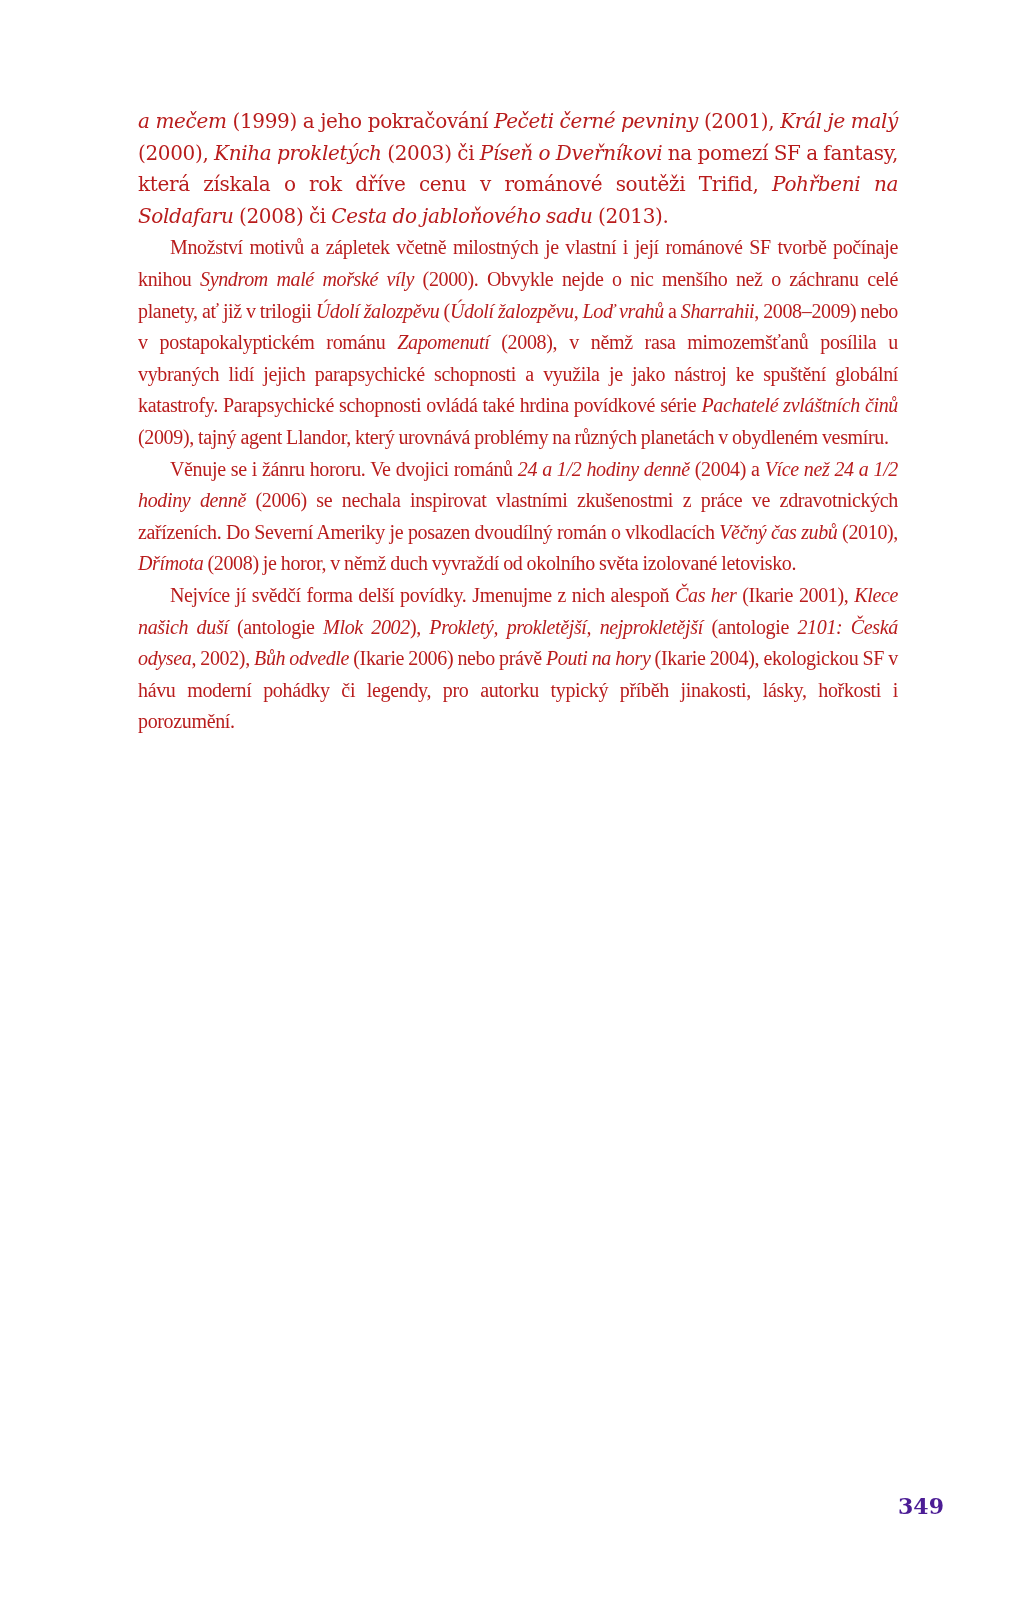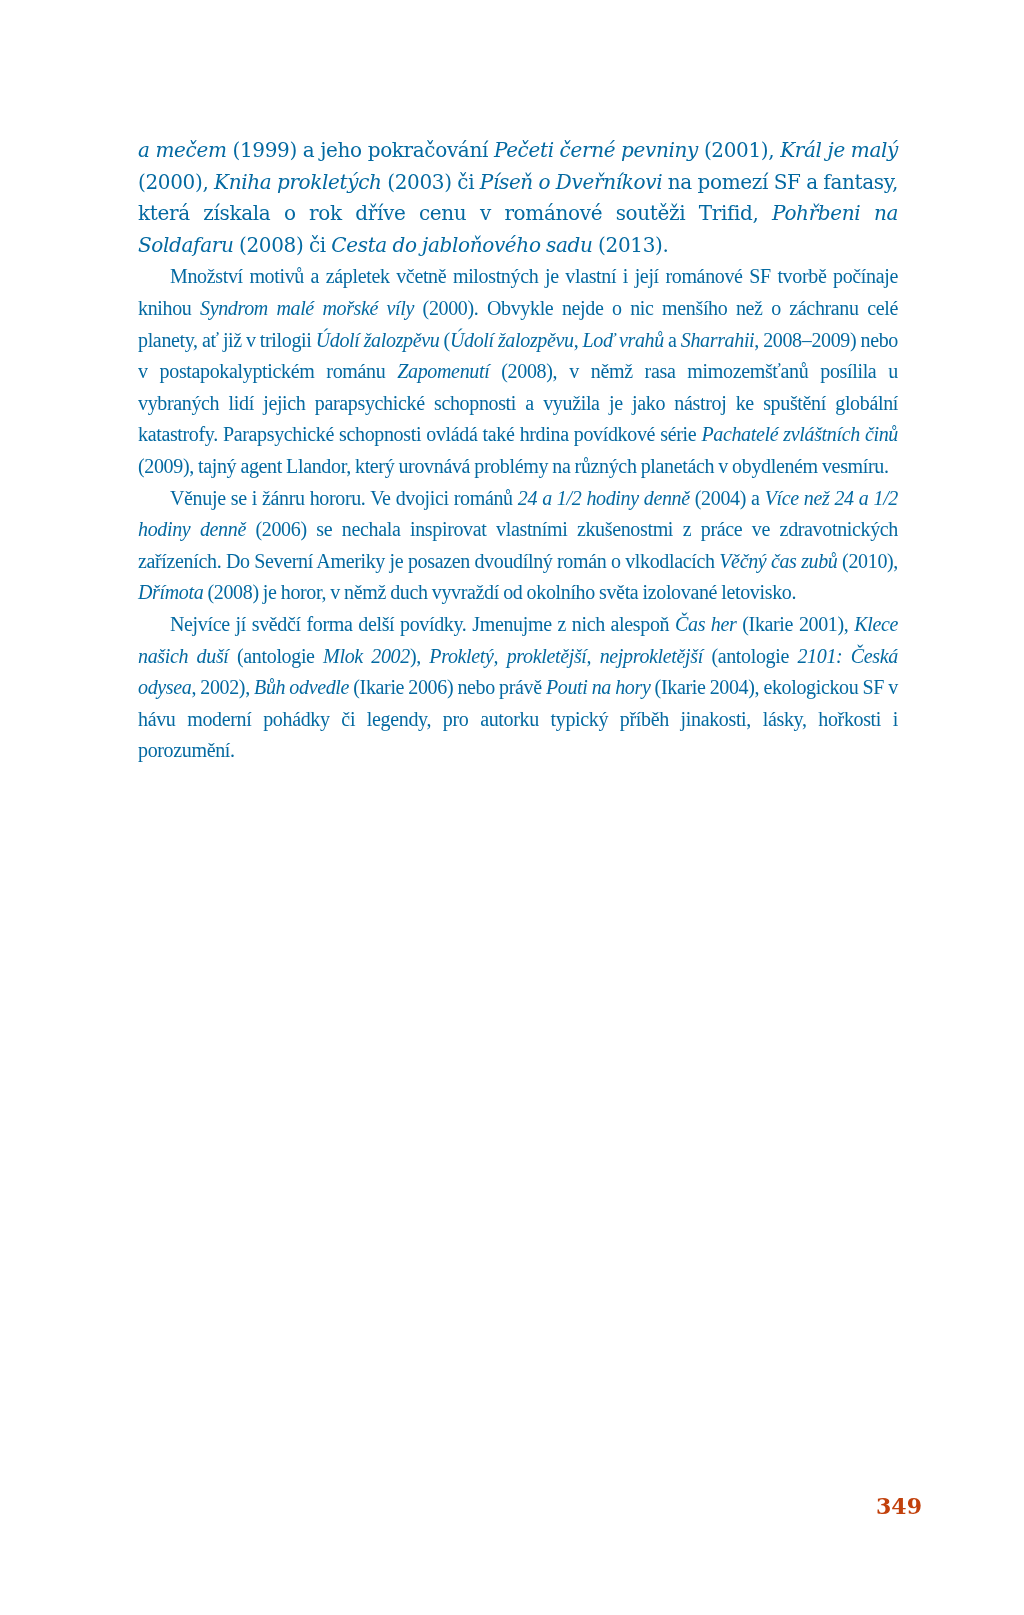--- a/index.html
+++ b/index.html
@@ -1,30 +1,30 @@
 <!DOCTYPE html>
 <html><head>
 <meta charset="utf-8">
 <style>
   html, body { margin: 0; padding: 0; background: #ffffff; }
   body { width: 1024px; height: 1615px; position: relative; overflow: hidden; }
   .page {
     position: absolute; left: 138px; top: 106px; width: 760px;
     font-family: "DejaVu Serif", "Liberation Serif", serif;
-    font-size: 20px; line-height: 31.6px; color: #0369a1;
+    font-size: 20px; line-height: 31.6px; color: #b91c1c;
     text-align: justify; hyphens: manual;
-    letter-spacing: -0.35px; word-spacing: -0.5px; margin-top: 29px;
+    letter-spacing: -0.35px; word-spacing: -0.5px;
   }
   .page p { margin: 0; }
   .page p.indent { text-indent: 32px; font-family: Liberation Serif, serif; }
   .page i { font-style: italic; }
   .page-number {
-    position: absolute; left: 876px; top: 1493px; width: 46px; text-align: right;
+    position: absolute; left: 898px; top: 1493px; width: 46px; text-align: right;
     font-family: "DejaVu Serif", "Liberation Serif", serif;
-    font-weight: bold; font-size: 22px; color: #c2410c;
+    font-weight: bold; font-size: 22px; color: #4c1d95;
   }
 </style>
 </head>
 <body>
 
 <div class="page">
   <p><i>a mečem</i><span> (1999) a jeho pokračování </span><i>Pečeti černé pevniny</i><span> (2001), </span><i>Král je malý</i><span> (2000), </span><i>Kniha prokletých</i><span> (2003) či </span><i>Píseň o Dveřníkovi</i><span> na pomezí SF a fantasy, která získala o rok dříve cenu v románové soutěži Trifid, </span><i>Pohřbeni na Soldafaru</i><span> (2008) či </span><i>Cesta do jabloňového sadu</i><span> (2013).</span></p>
   <p class="indent"><span>Množství motivů a zápletek včetně milostných je vlastní i její románové SF tvorbě počínaje knihou </span><i>Syndrom malé mořské víly</i><span> (2000). Obvykle nejde o nic menšího než o záchranu celé planety, ať již v trilogii </span><i>Údolí žalozpěvu</i><span> (</span><i>Údolí žalozpěvu</i><span>, </span><i>Loď vrahů</i><span> a </span><i>Sharrahii</i><span>, 2008–2009) nebo v postapokalyptickém románu </span><i>Zapomenutí</i><span> (2008), v němž rasa mimozemšťanů posílila u vybraných lidí jejich parapsychické schopnosti a využila je jako nástroj ke spuštění globální katastrofy. Parapsychické schopnosti ovládá také hrdina povídkové série </span><i>Pachatelé zvláštních činů</i><span> (2009), tajný agent Llandor, který urovnává problémy na různých planetách v obydleném vesmíru.</span></p>
   <p class="indent"><span>Věnuje se i žánru hororu. Ve dvojici románů </span><i>24 a 1/2 hodiny denně</i><span> (2004) a </span><i>Více než 24 a 1/2 hodiny denně</i><span> (2006) se nechala inspirovat vlastními zkušenostmi z práce ve zdravotnických zařízeních. Do Severní Ameriky je posazen dvoudílný román o vlkodlacích </span><i>Věčný čas zubů</i><span> (2010), </span><i>Dřímota</i><span> (2008) je horor, v němž duch vyvraždí od okolního světa izolované letovisko.</span></p>
   <p class="indent"><span>Nejvíce jí svědčí forma delší povídky. Jmenujme z nich alespoň </span><i>Čas her</i><span> (Ikarie 2001), </span><i>Klece našich duší</i><span> (antologie </span><i>Mlok 2002</i><span>), </span><i>Prokletý, prokletější, nejprokletější</i><span> (antologie </span><i>2101: Česká odysea</i><span>, 2002), </span><i>Bůh odvedle</i><span> (Ikarie 2006) nebo právě </span><i>Pouti na hory</i><span> (Ikarie 2004), ekologickou SF v hávu moderní pohádky či legendy, pro autorku typický příběh jinakosti, lásky, hořkosti i porozumění.</span></p>

